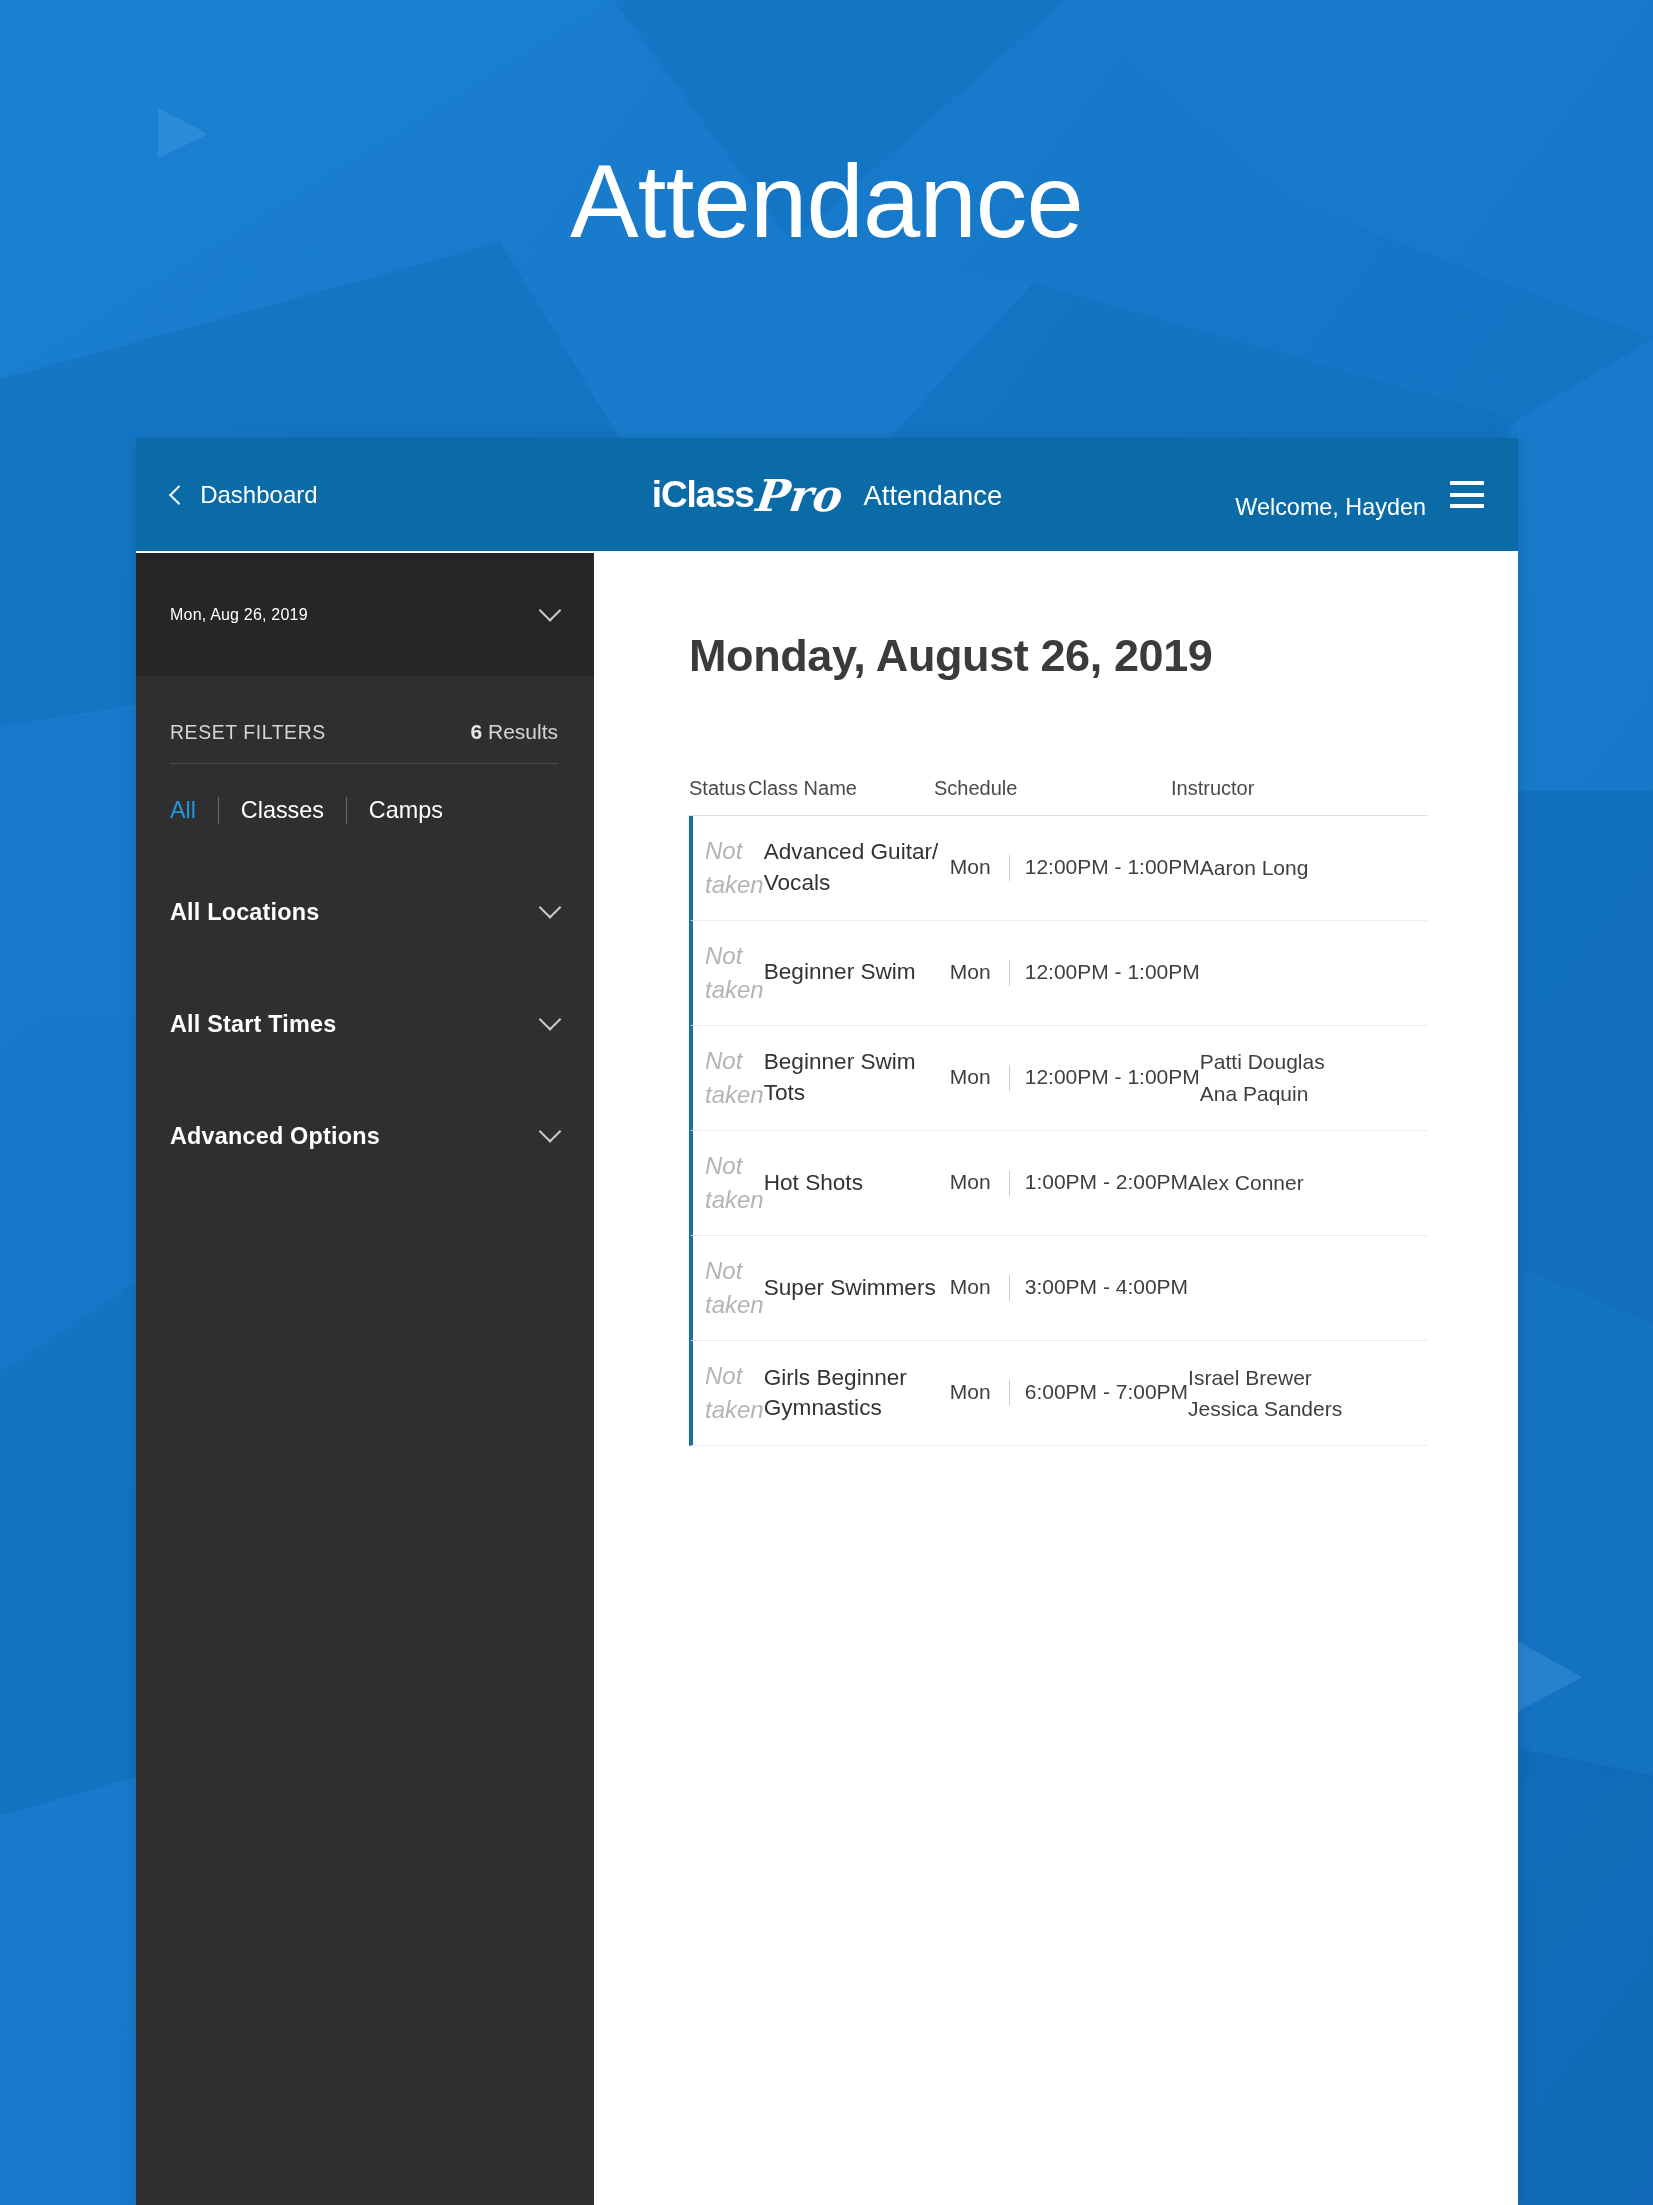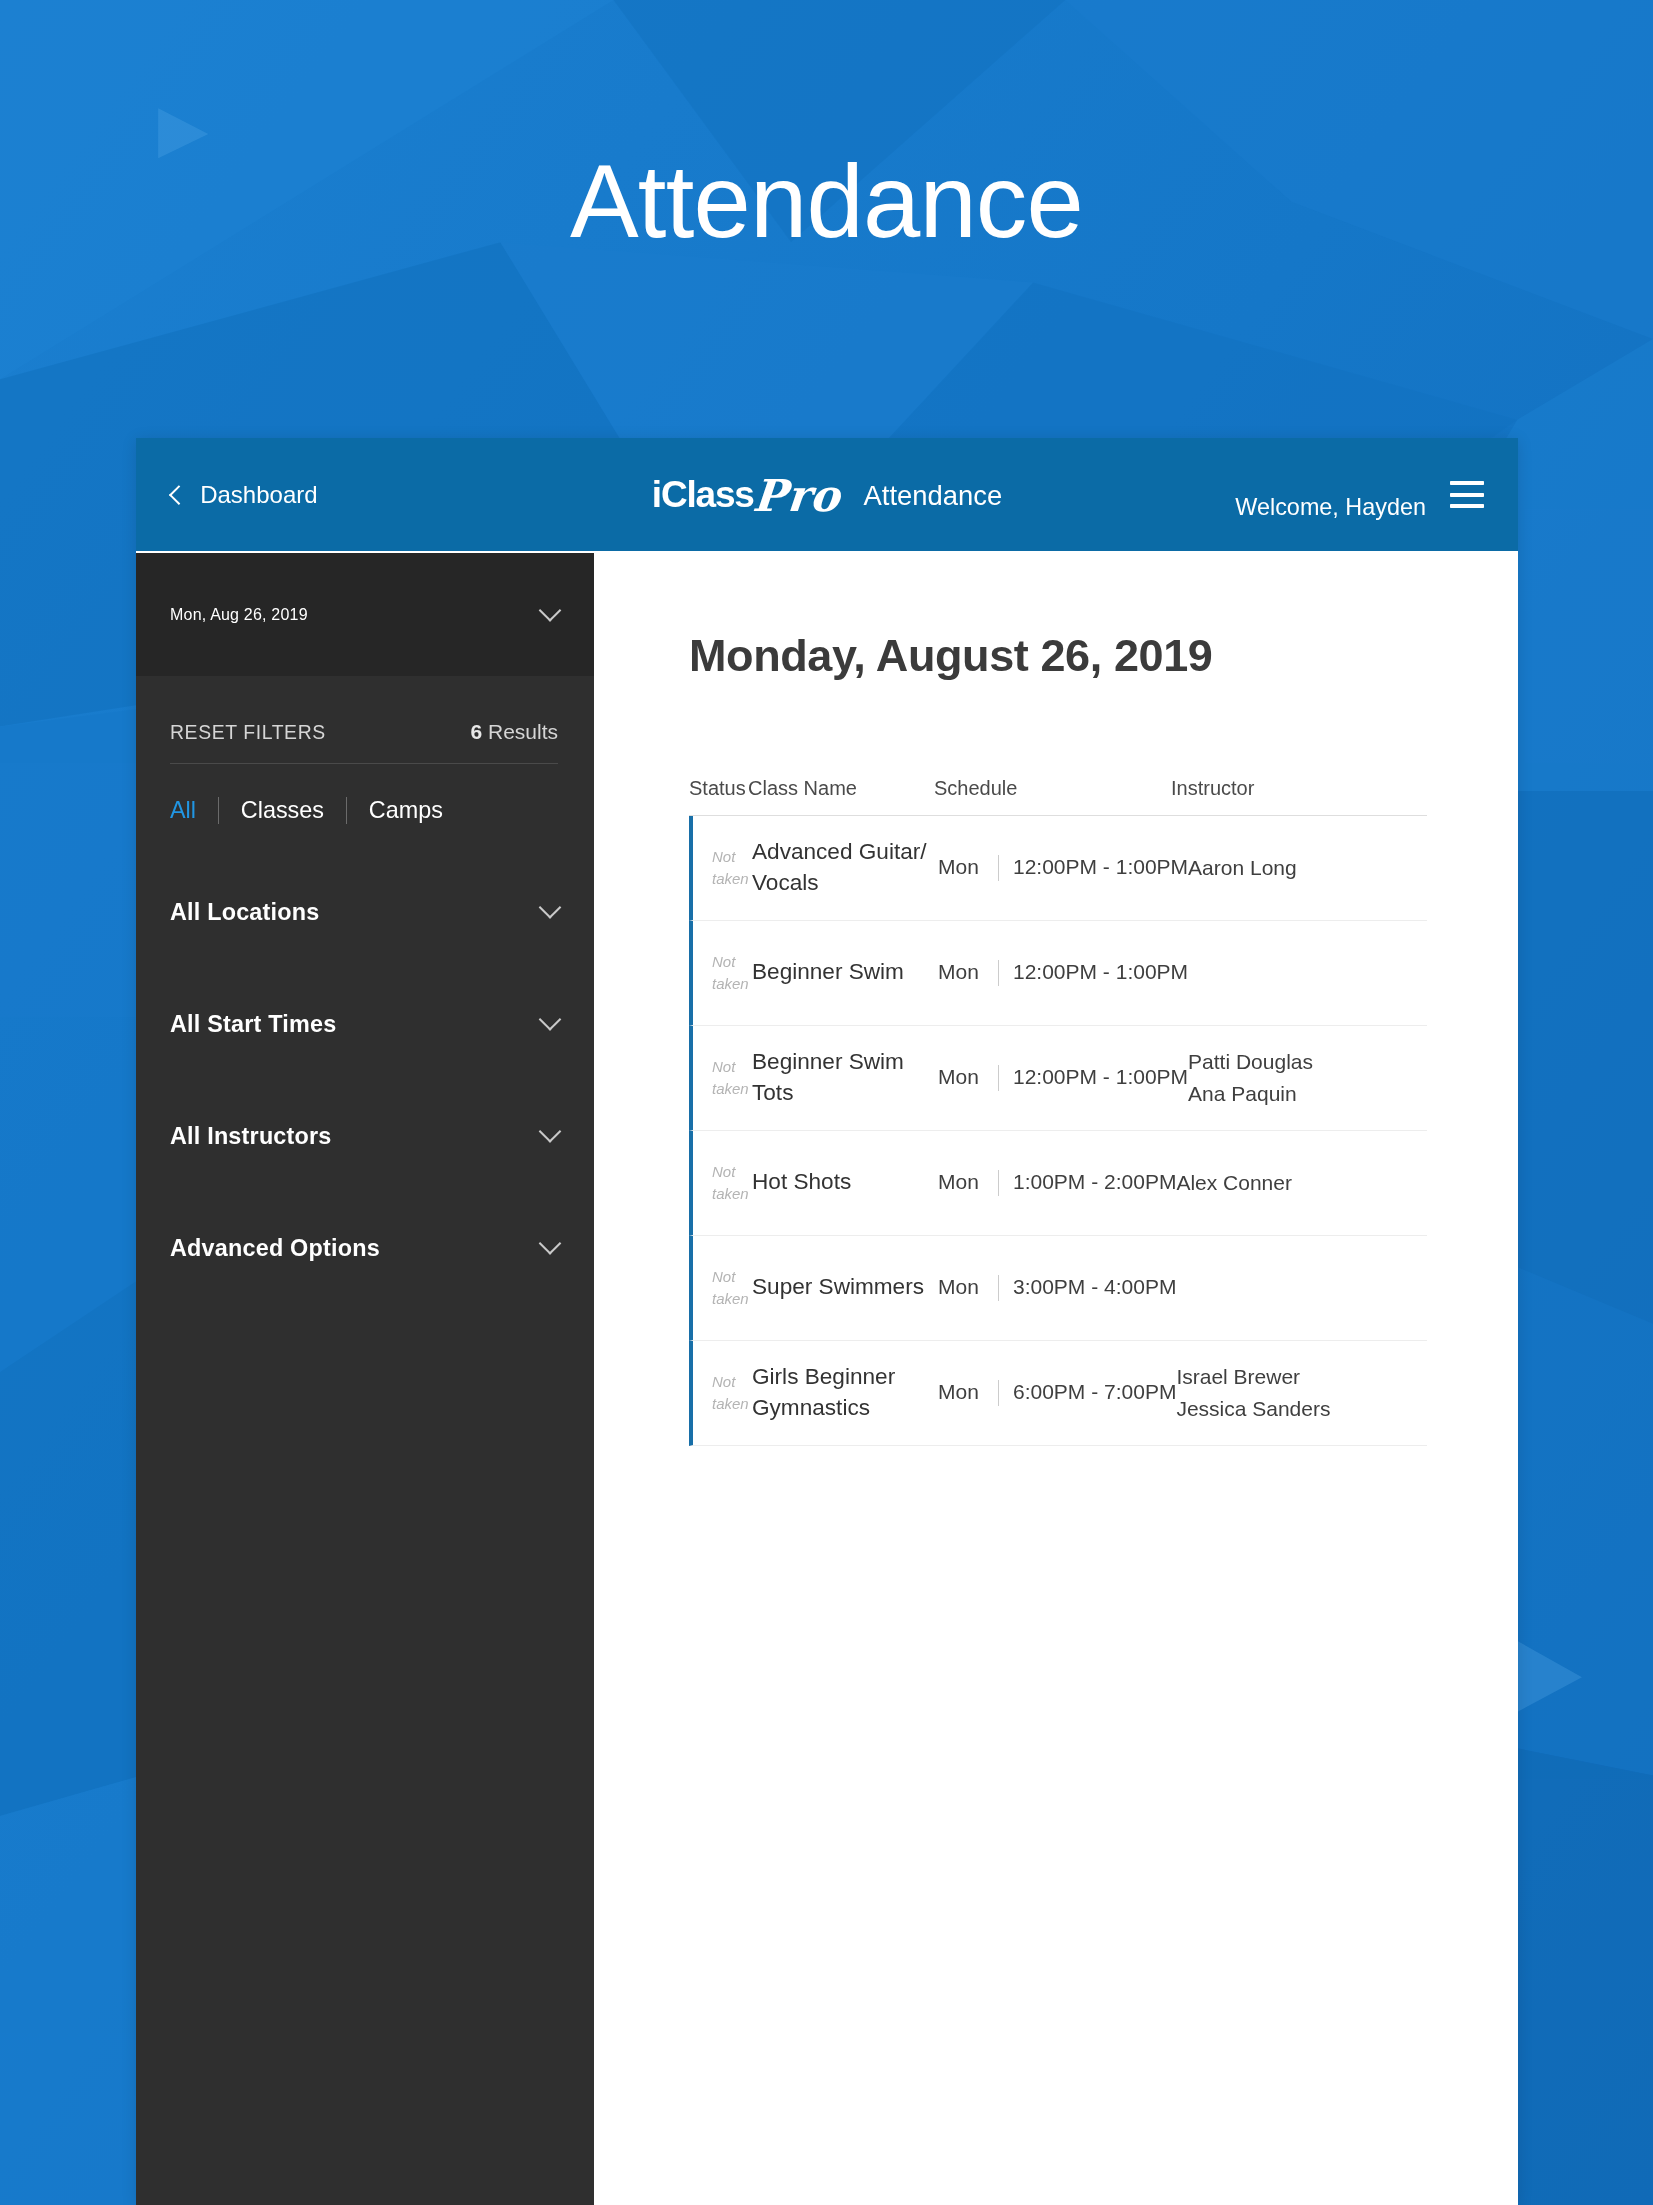--- a/index.html
+++ b/index.html
@@ -276,23 +276,23 @@
     border-bottom: 0.8px solid #ededed;
     border-left: 4.8px solid #186fa8;
     padding: 18px 0;
     cursor: pointer;
   }
   .row:last-child { border-bottom: 0.8px solid #ededed; }
   .cell-status {
     flex: 0 0 59px;
     color: #b4b4b4;
     font-style: italic;
-    font-size: 15px;
+    font-size: 24px;
     line-height: 1.42;
-    padding-left: 19px;
+    padding-left: 12px;
   }
   .cell-class {
     flex: 0 0 186px;
     color: #333333;
     font-size: 22.6px;
     line-height: 1.35;
     padding-right: 11.3px;
   }
   .cell-sched {
     flex: 0 0 237px;
@@ -408,24 +408,20 @@
         <div id="filter-groups">
           <div class="filter-group">
             <span class="filter-group-label">All Locations</span>
             <span class="chev-down"></span>
           </div>
           <div class="filter-group">
             <span class="filter-group-label">All Start Times</span>
             <span class="chev-down"></span>
           </div>
           <div class="filter-group">
-            <span class="filter-group-label">All Instructors</span>
-            <span class="chev-down"></span>
-          </div>
-          <div class="filter-group">
             <span class="filter-group-label">Advanced Options</span>
             <span class="chev-down"></span>
           </div>
         </div>
       </aside>
 
       <main id="main">
         <h1 id="main-date-heading">Monday, August 26, 2019</h1>
 
         <div id="class-table">

